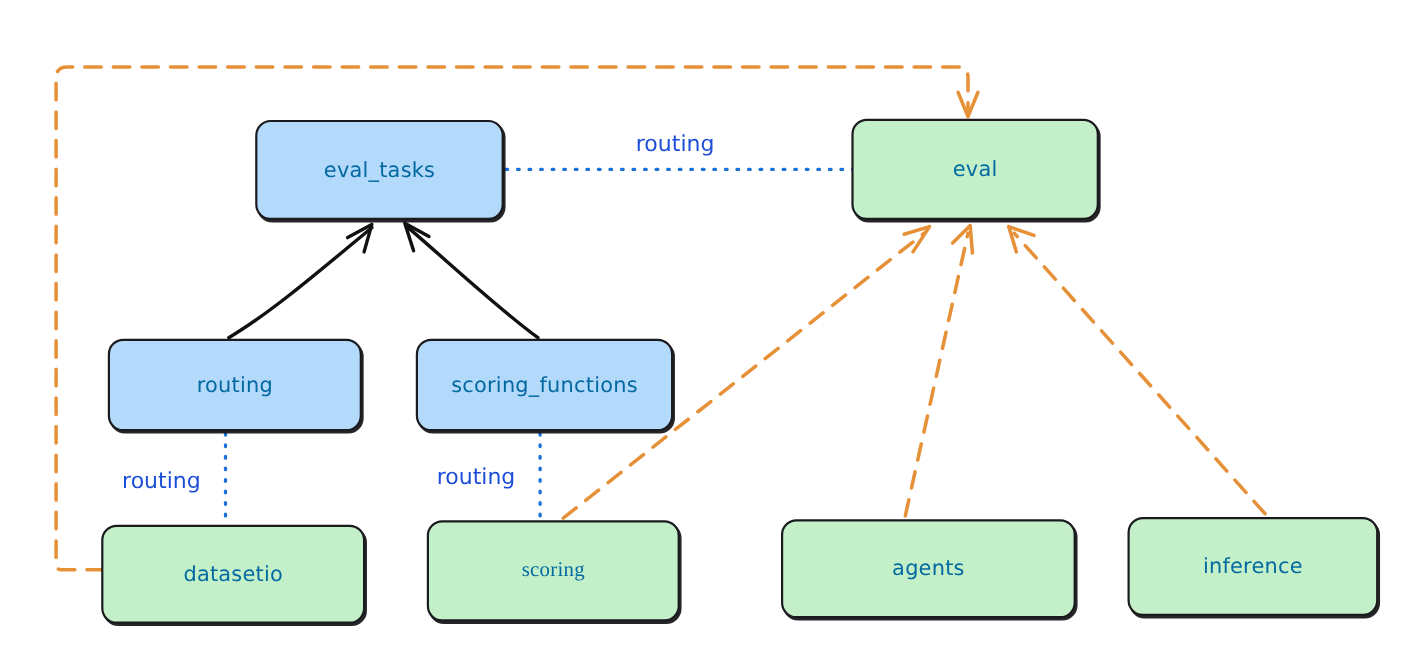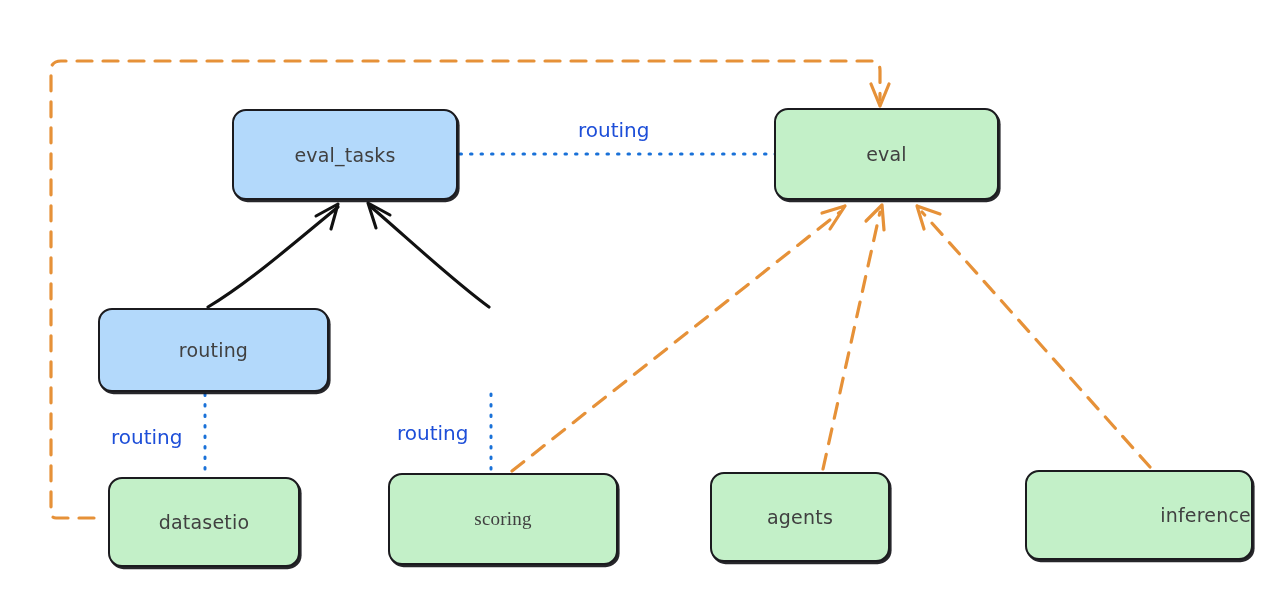--- a/index.html
+++ b/index.html
@@ -28,21 +28,21 @@
   .node {
     position: absolute;
     box-sizing: border-box;
     display: flex;
     align-items: center;
     justify-content: center;
     border-radius: 14px;
     border: 2.4px solid #1b1b1f;
     font-family: "DejaVu Sans", sans-serif;
     font-size: 19px;
-    color: #404040;
+    color: #0369a1;
     letter-spacing: 0.2px;
     text-align: center;
     box-shadow: 1.6px 2.2px 0 0 rgba(20,20,24,0.92);
   }
   .node.blue  { background: #b3d9fb; }
   .node.green { background: #c3f0c8; }
   .node-label {
     pointer-events: none;
     user-select: none;
   }
@@ -111,34 +111,37 @@
   </div>
 
   <div class="node green" id="node-eval" style="left: 774px; top: 108px; width: 225px; height: 92px;">
     <span class="node-label">eval</span>
   </div>
 
   <div class="node blue" id="node-datasets" style="left: 98px; top: 308px; width: 231px; height: 84px;">
     <span class="node-label">routing</span>
   </div>
 
+  <div class="node blue" id="node-scoring_functions" style="left: 378px; top: 308px; width: 234px; height: 84px;">
+    <span class="node-label">scoring_functions</span>
+  </div>
 
-  <div class="node green" id="node-datasetio" style="left: 108px; top: 477px; width: 192px; height: 90px;">
+  <div class="node green" id="node-datasetio" style="left: 92px; top: 477px; width: 240px; height: 90px;">
     <span class="node-label">datasetio</span>
   </div>
 
   <div class="node green" id="node-scoring" style="left: 388px; top: 473px; width: 230px; height: 92px; font-family: Liberation Serif, serif;">
     <span class="node-label">scoring</span>
   </div>
 
-  <div class="node green" id="node-agents" style="left: 710px; top: 472px; width: 180px; height: 90px;">
+  <div class="node green" id="node-agents" style="left: 710px; top: 472px; width: 268px; height: 90px;">
     <span class="node-label">agents</span>
   </div>
 
-  <div class="node green" id="node-inference" style="left: 1025px; top: 470px; width: 228px; height: 90px; justify-content: flex-end;">
+  <div class="node green" id="node-inference" style="left: 1025px; top: 470px; width: 228px; height: 90px;">
     <span class="node-label">inference</span>
   </div>
 
   <div class="edge-label" id="elabel-0" style="left: 578px; top: 118px;">routing</div>
   <div class="edge-label" id="elabel-1" style="left: 111px; top: 425px;">routing</div>
   <div class="edge-label" id="elabel-2" style="left: 397px; top: 421px;">routing</div>
 
 </div>
 
 </body></html>

